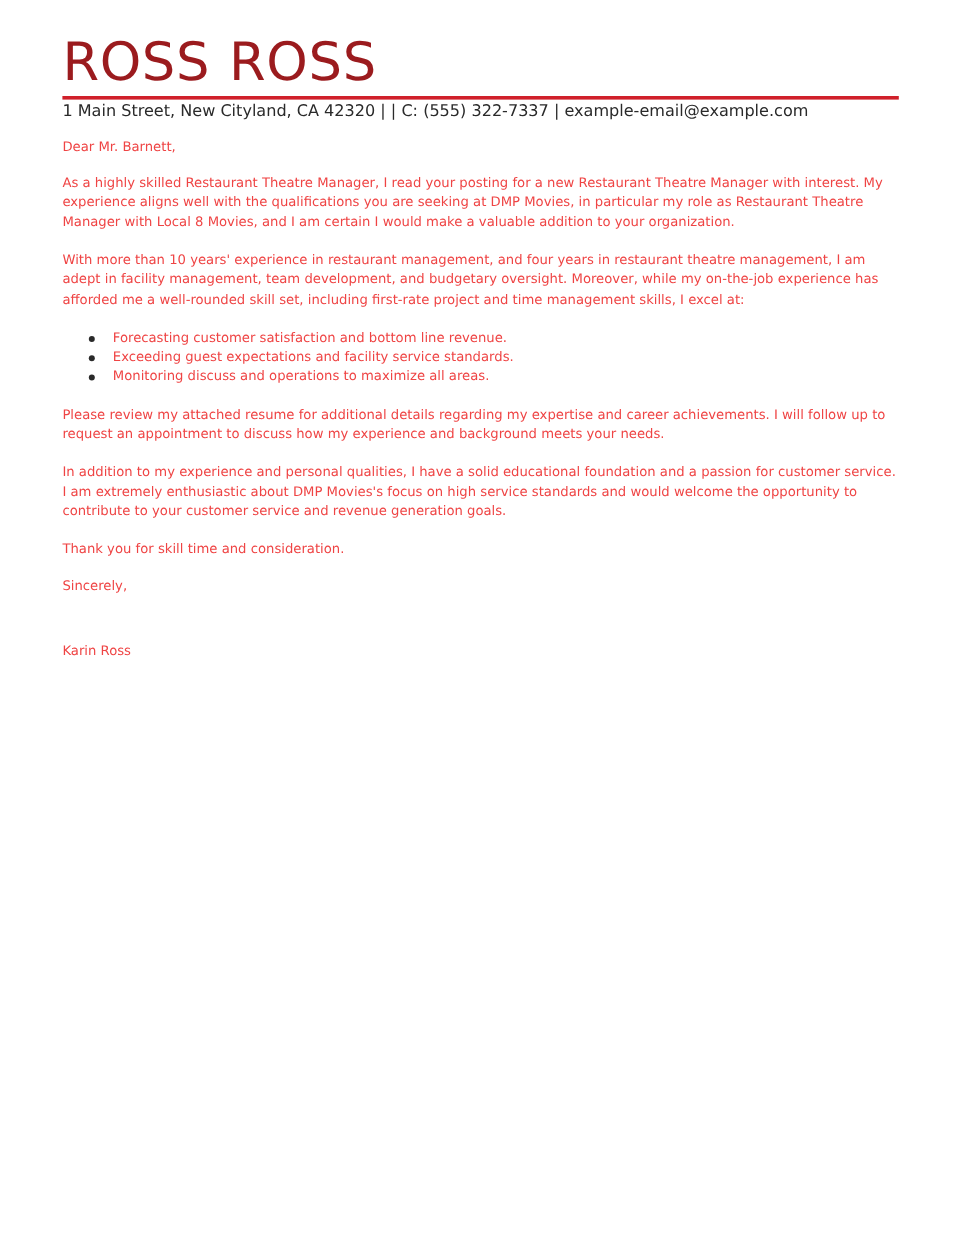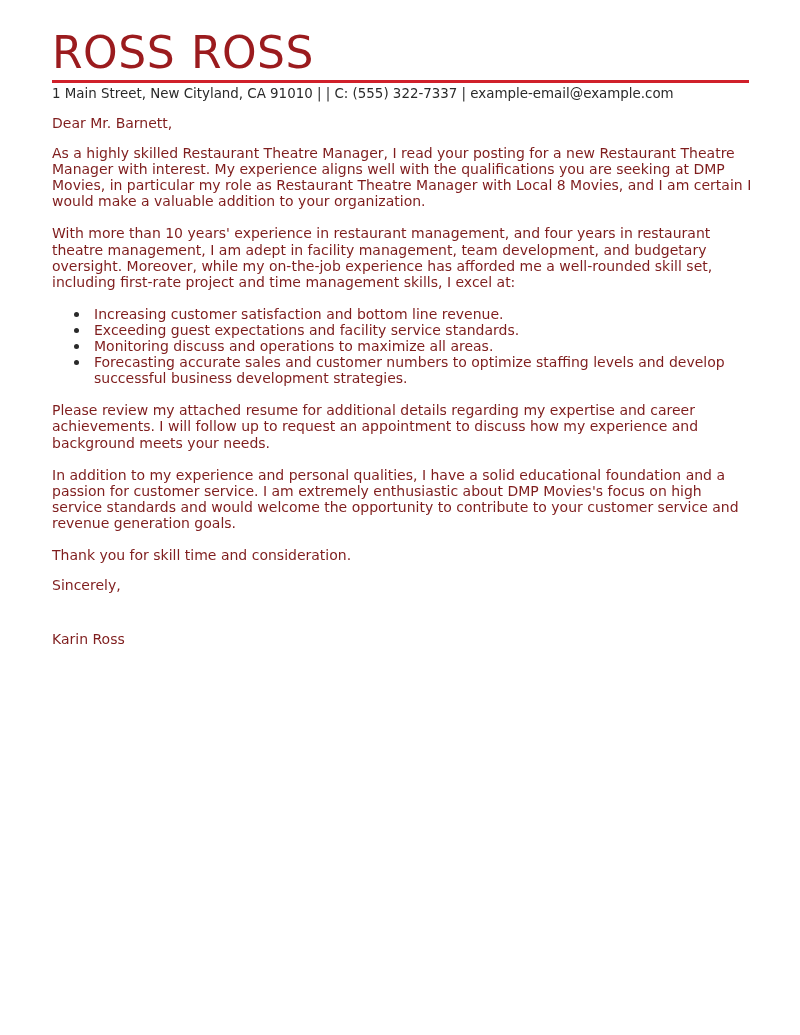--- a/index.html
+++ b/index.html
@@ -48,23 +48,23 @@
       font-size: 13.4px;
       line-height: 16px;
       color: #2a2a2a;
       white-space: nowrap;
     }
     .body-text {
       position: absolute;
       left: 52px;
       top: 115px;
       width: 700px;
-      font-size: 14px;
+      font-size: 11px;
       line-height: 16.1px;
-      color: #7f1d1d;
+      color: #ef4444;
     }
     .body-text p {
       margin: 0 0 16px 0;
     }
     .salutation {
       margin-bottom: 14px !important;
     }
     ul.skills {
       margin: 0 0 16px 0;
       padding: 0 0 0 42px;
@@ -93,45 +93,41 @@
 </head>
 <body>
 
 <h1 class="name">
   <span class="first">ROSS</span>
   <span class="last">ROSS</span>
 </h1>
 
 <div class="rule"></div>
 
-<div class="contact">1 Main Street, New Cityland, CA 91010 |  | C: (555) 322-7337 | example-email@example.com</div>
+<div class="contact">1 Main Street, New Cityland, CA 42320 |  | C: (555) 322-7337 | example-email@example.com</div>
 
 <div class="body-text">
   <p class="salutation">Dear Mr. Barnett,</p>
 
   <p>As a highly skilled Restaurant Theatre Manager, I read your posting for a new Restaurant Theatre Manager with interest. My experience aligns well with the qualifications you are seeking at DMP Movies, in particular my role as Restaurant Theatre Manager with Local 8 Movies, and I am certain I would make a valuable addition to your organization.</p>
 
   <p>With more than 10 years' experience in restaurant management, and four years in restaurant theatre management, I am adept in facility management, team development, and budgetary oversight. Moreover, while my on-the-job experience has afforded me a well-rounded skill set, including first-rate project and time management skills, I excel at:</p>
 
   <ul class="skills">
     <li>
       <span class="bullet"></span>
-      <span>Increasing customer satisfaction and bottom line revenue.</span>
+      <span>Forecasting customer satisfaction and bottom line revenue.</span>
     </li>
     <li>
       <span class="bullet"></span>
       <span>Exceeding guest expectations and facility service standards.</span>
     </li>
     <li>
       <span class="bullet"></span>
       <span>Monitoring discuss and operations to maximize all areas.</span>
-    </li>
-    <li>
-      <span class="bullet"></span>
-      <span>Forecasting accurate sales and customer numbers to optimize staffing levels and develop successful business development strategies.</span>
     </li>
   </ul>
 
   <p>Please review my attached resume for additional details regarding my expertise and career achievements. I will follow up to request an appointment to discuss how my experience and background meets your needs.</p>
 
   <p>In addition to my experience and personal qualities, I have a solid educational foundation and a passion for customer service. I am extremely enthusiastic about DMP Movies's focus on high service standards and would welcome the opportunity to contribute to your customer service and revenue generation goals.</p>
 
   <p class="closing">Thank you for skill time and consideration.</p>
 
   <p class="signoff">Sincerely,</p>

